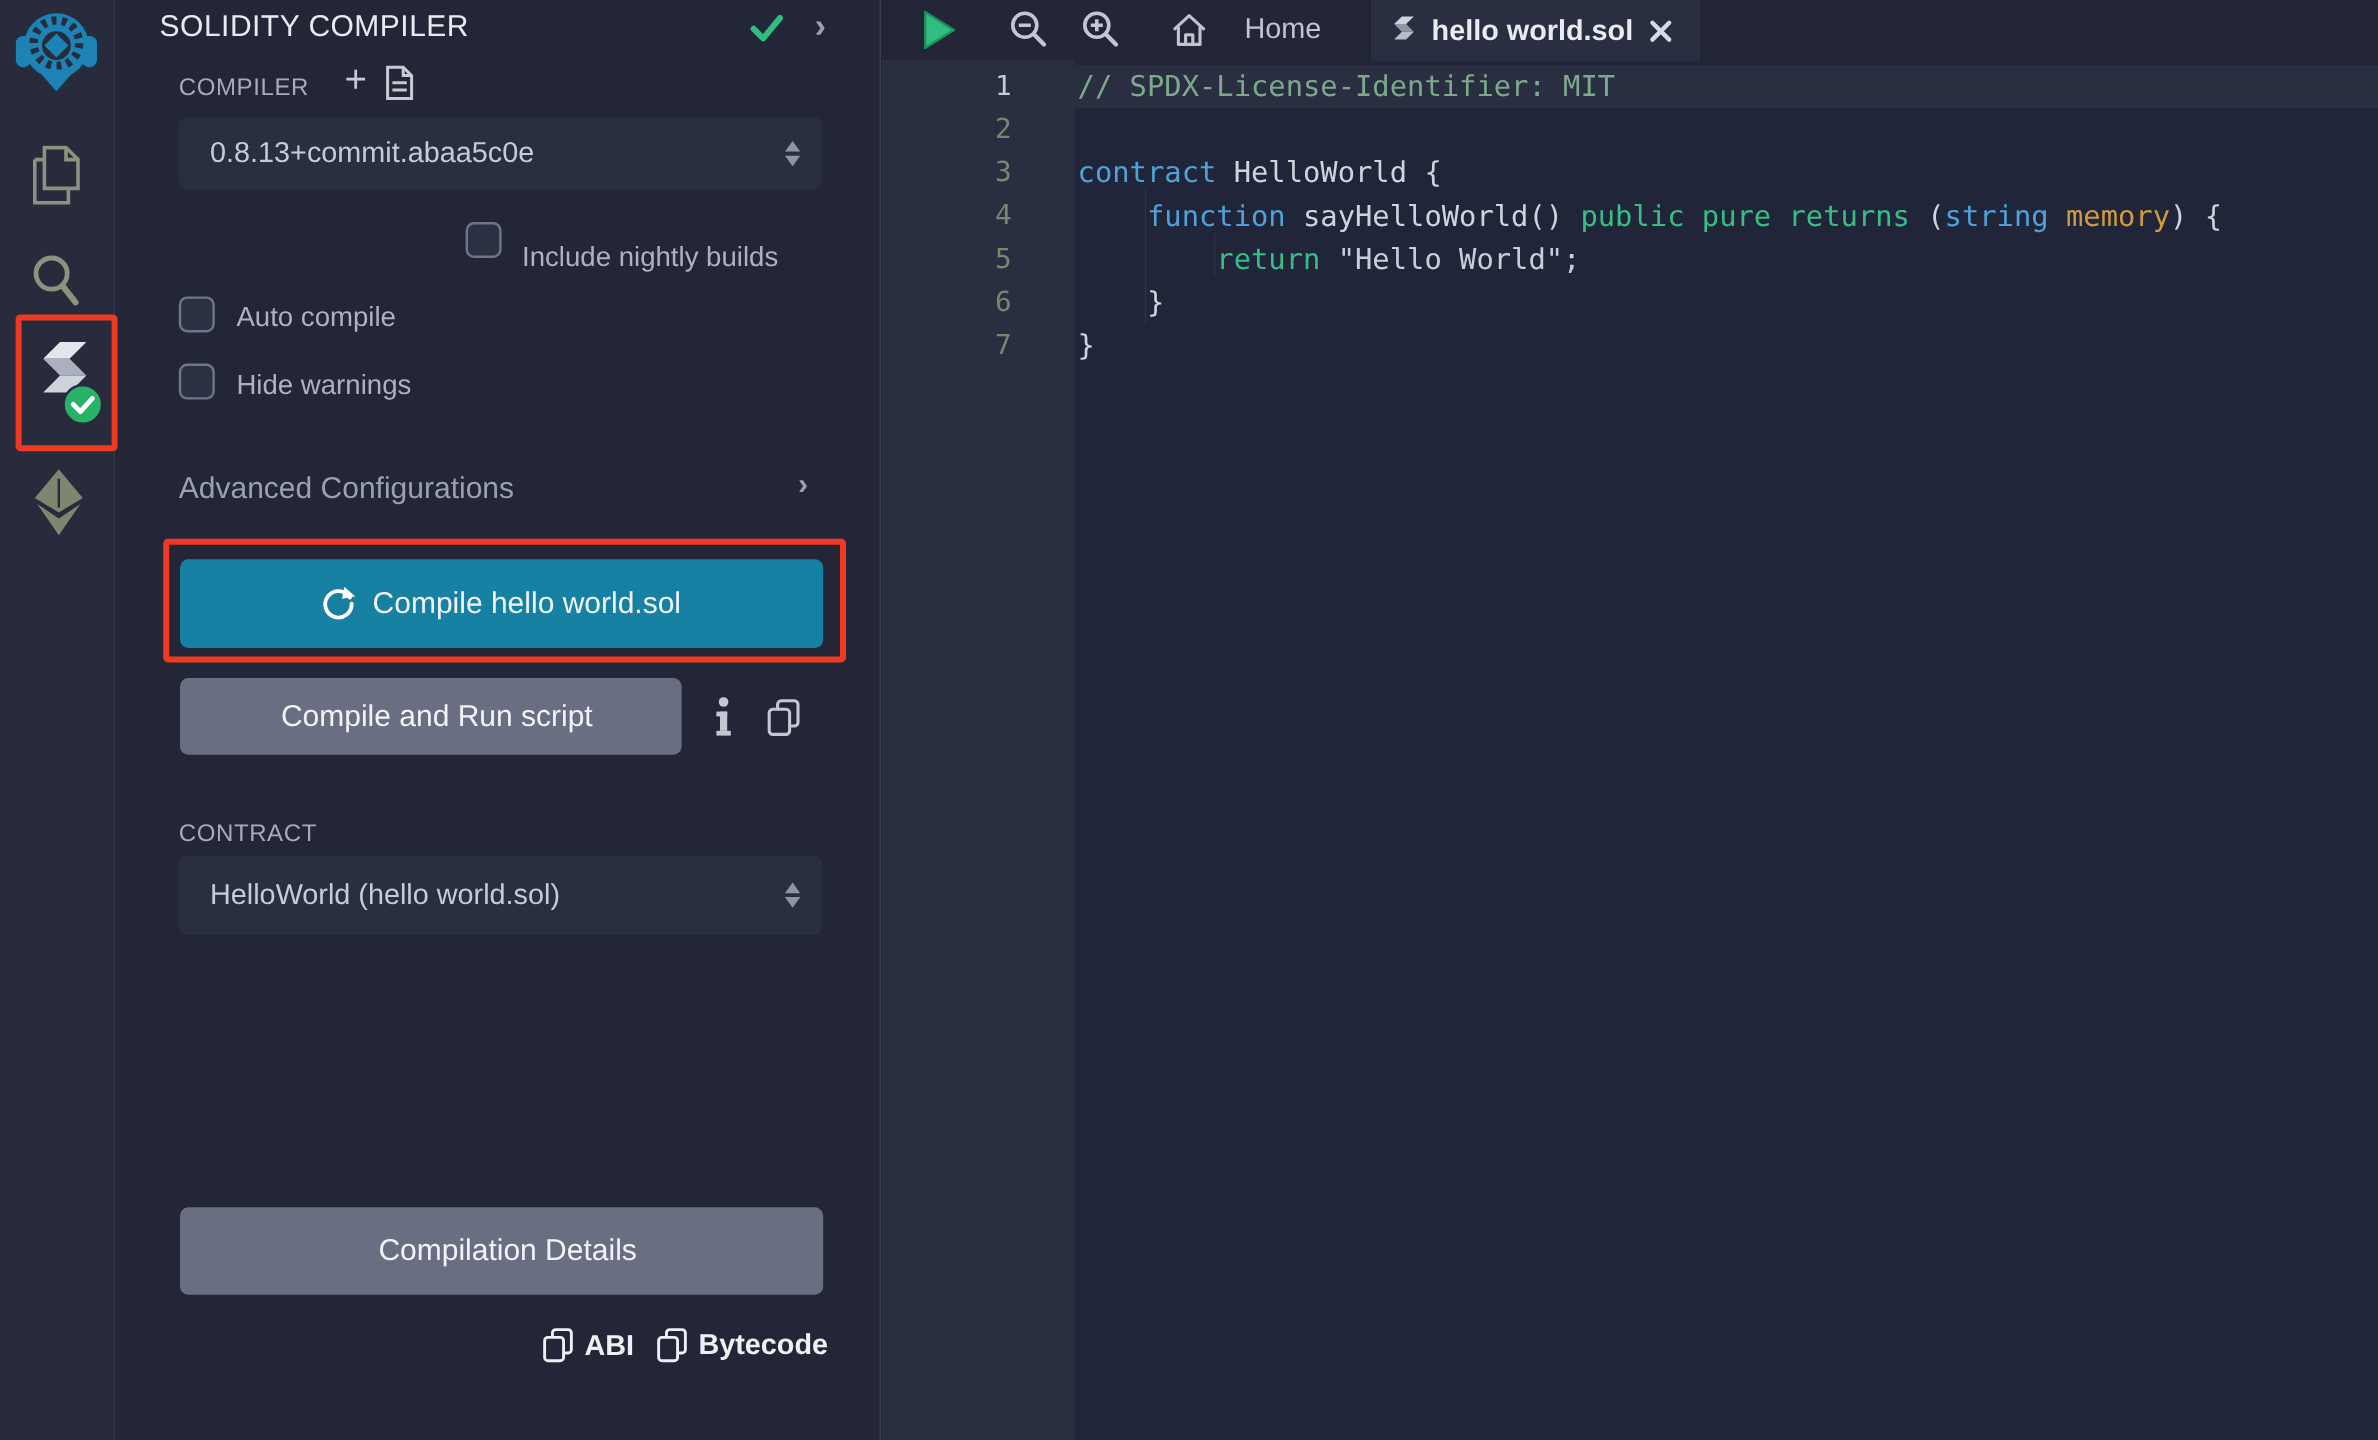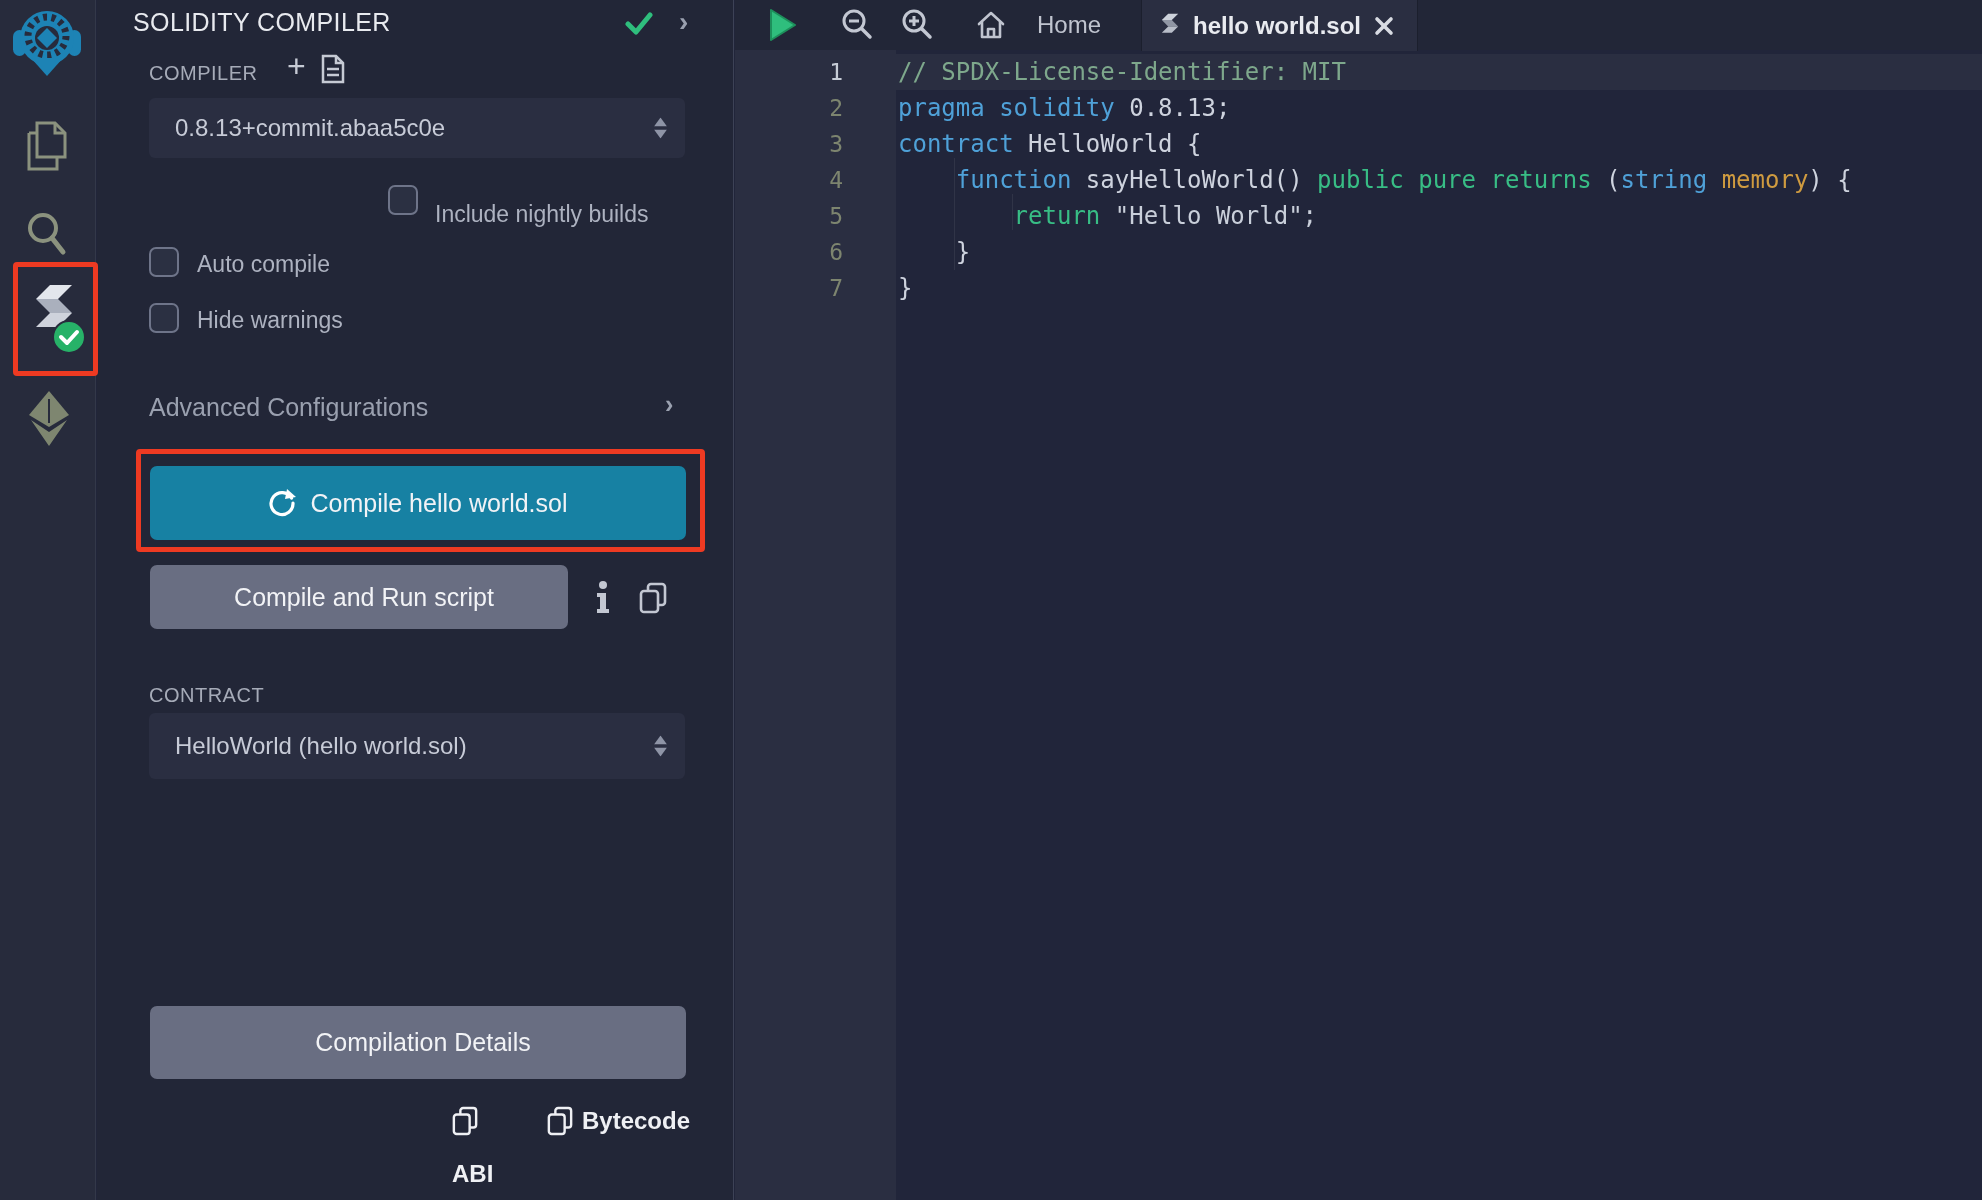--- a/index.html
+++ b/index.html
@@ -219,21 +219,21 @@
         </svg>
     </span>
   </div>
 
 
 
   <div class="abs btn btn-gray" style="left:53px;top:1006px;width:536px;height:73px;">
     <span>Compilation Details</span>
   </div>
 
-  <div class="abs" style="left:355px;top:1106px;display:flex;align-items:flex-start;gap:24px;flex-direction:column;">
+  <div class="abs" style="left:355px;top:1106px;display:flex;align-items:flex-end;gap:9px;">
     <svg width="26" height="30" viewBox="0 0 28 32">
       <rect x="9" y="2" width="17" height="21" rx="3" fill="none" stroke="#eff0f4" stroke-width="2.6"></rect>
       <rect x="2" y="9" width="17" height="21" rx="3" fill="#222637" stroke="#eff0f4" stroke-width="2.6"></rect>
     </svg>
     <span class="bold-link">ABI</span>
   </div>
   <div class="abs" style="left:450px;top:1106px;display:flex;align-items:center;gap:9px;">
     <svg width="26" height="30" viewBox="0 0 28 32">
       <rect x="9" y="2" width="17" height="21" rx="3" fill="none" stroke="#eff0f4" stroke-width="2.6"></rect>
       <rect x="2" y="9" width="17" height="21" rx="3" fill="#222637" stroke="#eff0f4" stroke-width="2.6"></rect>
@@ -293,21 +293,20 @@
 <div class="abs indent-guide" style="left:954px;top:158px;height:112px;"></div>
 <div class="abs indent-guide" style="left:1012px;top:194px;height:36px;"></div>
 
 <div id="code-lines" class="abs">
     <div class="code-row" style="top: 0px;">
       <span class="ln ln-active">1</span>
       <span class="code-text"><span class="tok-cm">// SPDX-License-Identifier: MIT</span></span>
     </div>
     <div class="code-row" style="top: 36px;">
       <span class="ln">2</span>
-      <span class="code-text"><span class="tok-kw">pragma</span><span class="tok-fg"> </span><span class="tok-kw">solidity</span><span class="tok-fg"> 0.8.13;</span></span>
     </div>
     <div class="code-row" style="top: 72px;">
       <span class="ln">3</span>
       <span class="code-text"><span class="tok-kw">contract</span><span class="tok-fg"> HelloWorld {</span></span>
     </div>
     <div class="code-row" style="top: 108px;">
       <span class="ln">4</span>
       <span class="code-text"><span class="tok-fg">    </span><span class="tok-kw">function</span><span class="tok-fg"> sayHelloWorld() </span><span class="tok-gr">public</span><span class="tok-fg"> </span><span class="tok-gr">pure</span><span class="tok-fg"> </span><span class="tok-gr">returns</span><span class="tok-fg"> (</span><span class="tok-kw">string</span><span class="tok-fg"> </span><span class="tok-or">memory</span><span class="tok-fg">) {</span></span>
     </div>
     <div class="code-row" style="top: 144px;">

